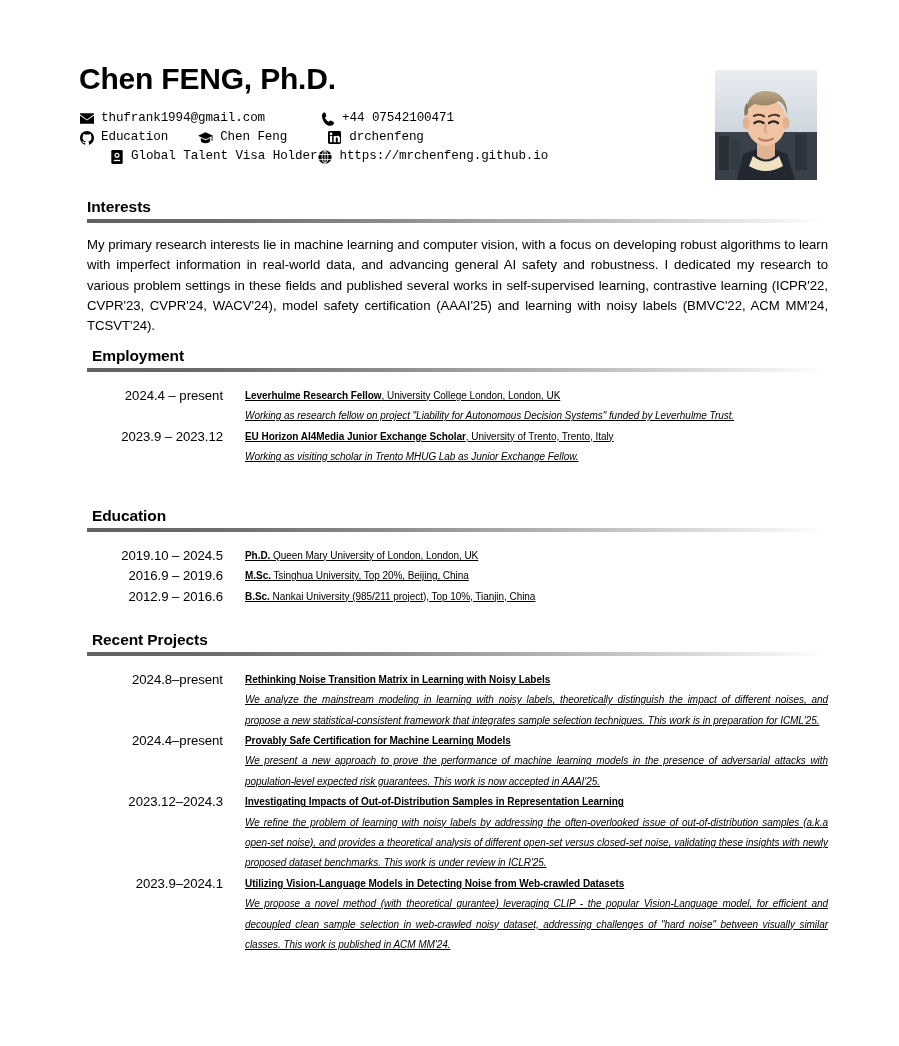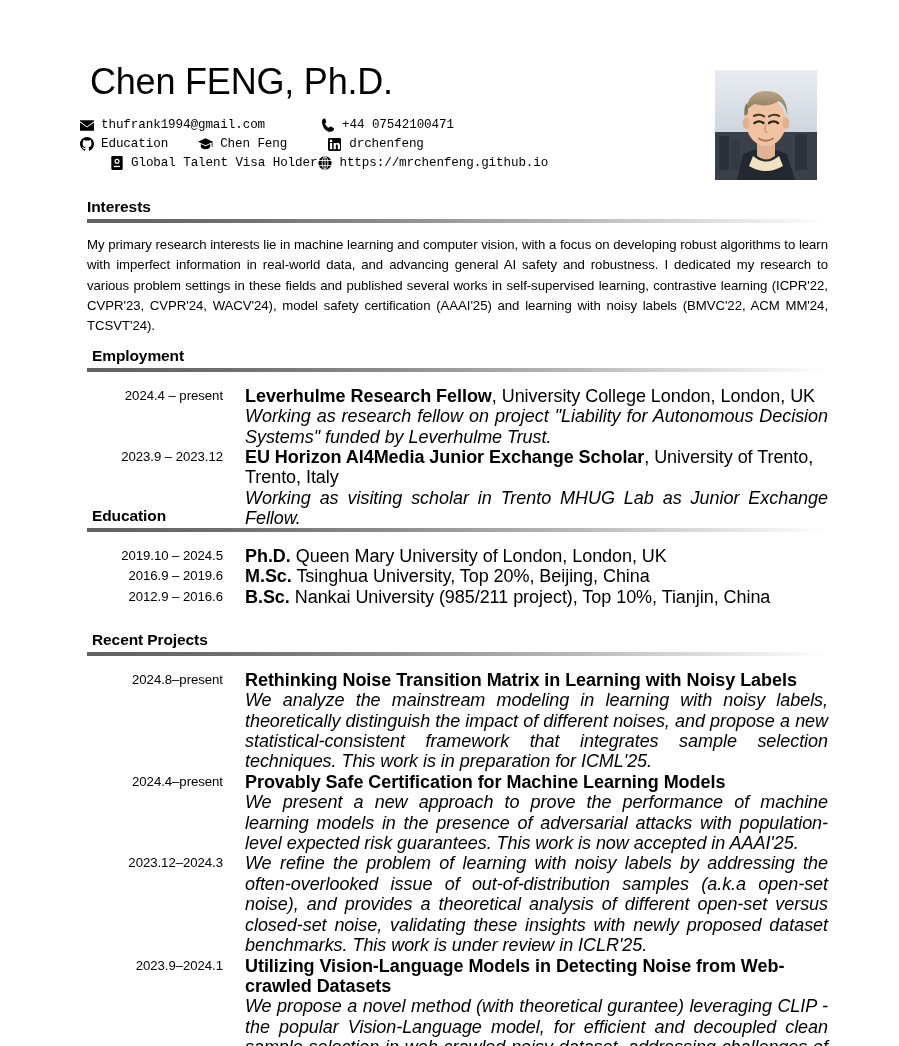--- a/index.html
+++ b/index.html
@@ -22,25 +22,25 @@
   }
 
   
   .header {
     position: absolute;
     left: 79px;
     top: 62px;
     width: 740px;
   }
   .name {
-    font-size: 36px;
-    font-weight: normal;
+    font-size: 30px;
+    font-weight: bold;
     letter-spacing: -0.2px;
     line-height: 1.1;
-    margin: 0 0 14px 11px;
+    margin: 0 0 14px 0;
     white-space: nowrap;
   }
   .contact-block {
     font-family: "Liberation Mono", monospace;
     font-size: 12.6px;
     line-height: 19px;
     letter-spacing: -0.1px;
   }
   .contact-row {
     display: flex;
@@ -135,23 +135,24 @@
     text-align: right;
     font-size: 13.2px;
     line-height: 20.4px;
     white-space: nowrap;
     letter-spacing: -0.05px;
   }
   .entry-body {
     flex: 1 1 auto;
     margin-left: 22px;
     margin-right: 79px;
-    font-size: 18px;
+    font-size: 10px;
     line-height: 20.4px;
     letter-spacing: -0.05px;
+    text-decoration: underline;
   }
   .entry-title {
     font-weight: bold;
   }
   .entry-title .reg {
     font-weight: normal;
   }
   .entry-desc {
     font-style: italic;
     text-align: justify;
@@ -361,20 +362,21 @@
         <div class="entry">
           <div class="entry-date">2024.4–present</div>
           <div class="entry-body">
             <div class="entry-title">Provably Safe Certification for Machine Learning Models</div>
             <div class="entry-desc">We present a new approach to prove the performance of machine learning models in the presence of adversarial attacks with population-level expected risk guarantees. This work is now accepted in AAAI'25.</div>
           </div>
         </div>
         <div class="entry">
           <div class="entry-date">2023.12–2024.3</div>
           <div class="entry-body">
+            <div class="entry-title">Investigating Impacts of Out-of-Distribution Samples in Representation Learning</div>
             <div class="entry-desc">We refine the problem of learning with noisy labels by addressing the often-overlooked issue of out-of-distribution samples (a.k.a open-set noise), and provides a theoretical analysis of different open-set versus closed-set noise, validating these insights with newly proposed dataset benchmarks. This work is under review in ICLR'25.</div>
           </div>
         </div>
         <div class="entry">
           <div class="entry-date">2023.9–2024.1</div>
           <div class="entry-body">
             <div class="entry-title">Utilizing Vision-Language Models in Detecting Noise from Web-crawled Datasets</div>
             <div class="entry-desc">We propose a novel method (with theoretical gurantee) leveraging CLIP - the popular Vision-Language model, for efficient and decoupled clean sample selection in web-crawled noisy dataset, addressing challenges of "hard noise" between visually similar classes. This work is published in ACM MM'24.</div>
           </div>
         </div>

